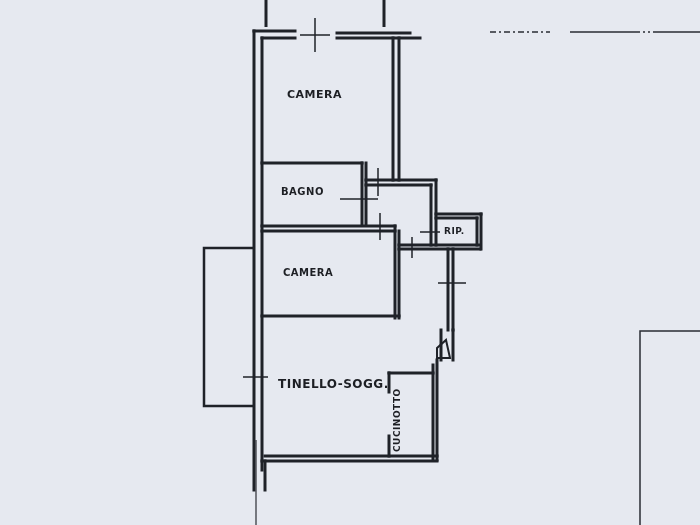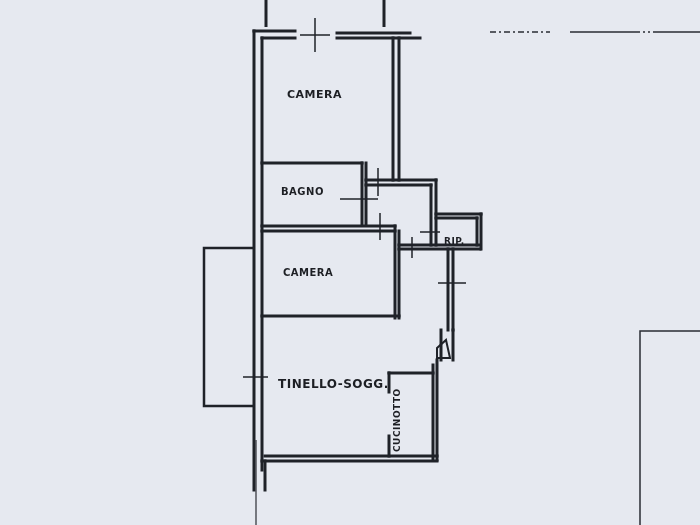--- a/index.html
+++ b/index.html
@@ -14,21 +14,21 @@
       position: absolute;
       font-family: "DejaVu Sans", sans-serif;
       font-weight: bold;
       color: #1d1f24;
       letter-spacing: 0.5px;
       white-space: nowrap;
     }
     .room-camera-top { left: 287px; top: 88px; font-size: 11px; }
     .room-bagno { left: 281px; top: 186px; font-size: 10px; }
     .room-camera-mid { left: 283px; top: 267px; font-size: 10px; }
-    .room-rip { left: 444px; top: 236px; font-size: 9px; }
+    .room-rip { left: 444px; top: 226px; font-size: 9px; }
     .room-tinello { left: 278px; top: 377px; font-size: 12px; }
     .room-cucinotto {
       left: 392px; top: 452px; font-size: 9px;
       transform: rotate(-90deg); transform-origin: left top;
     }
   </style>
 </head>
 <body>
 
 <svg id="plan" width="700" height="525" viewBox="0 0 700 525" xmlns="http://www.w3.org/2000/svg">

